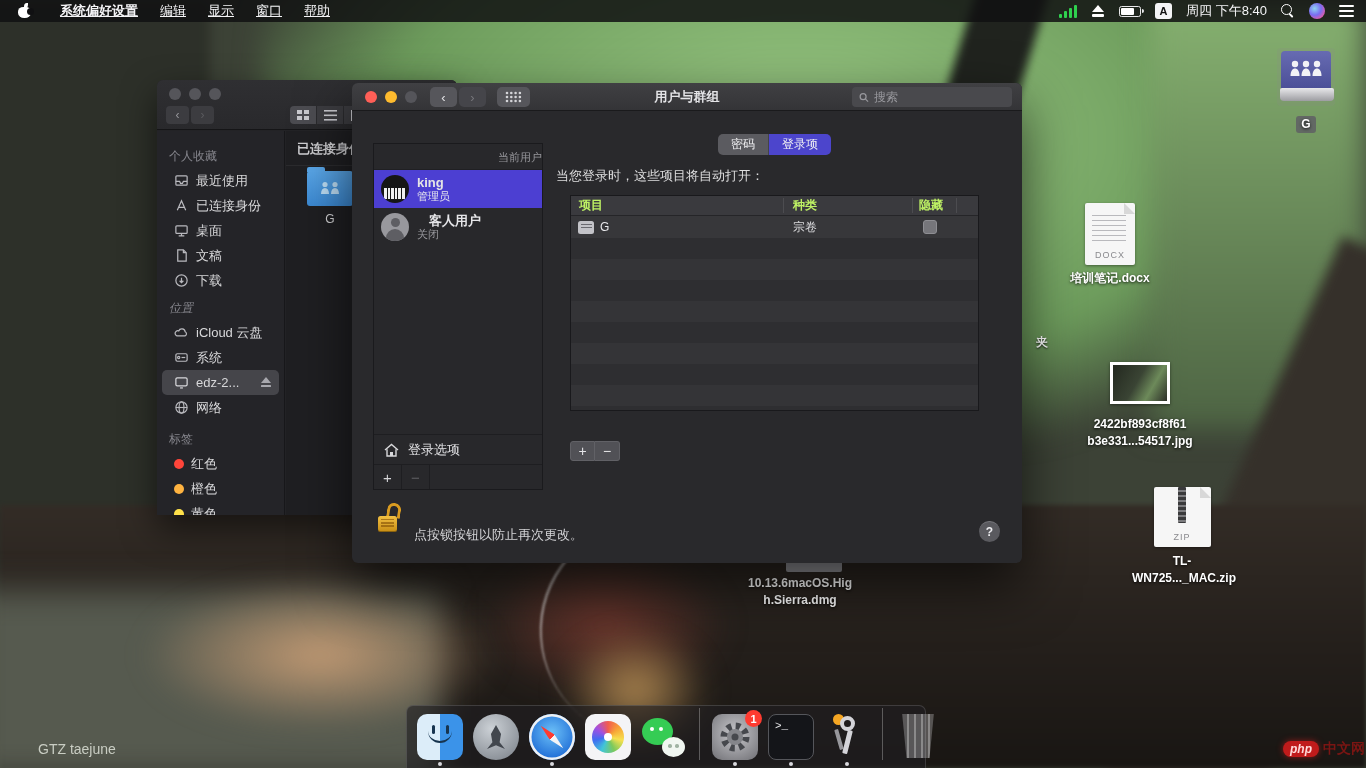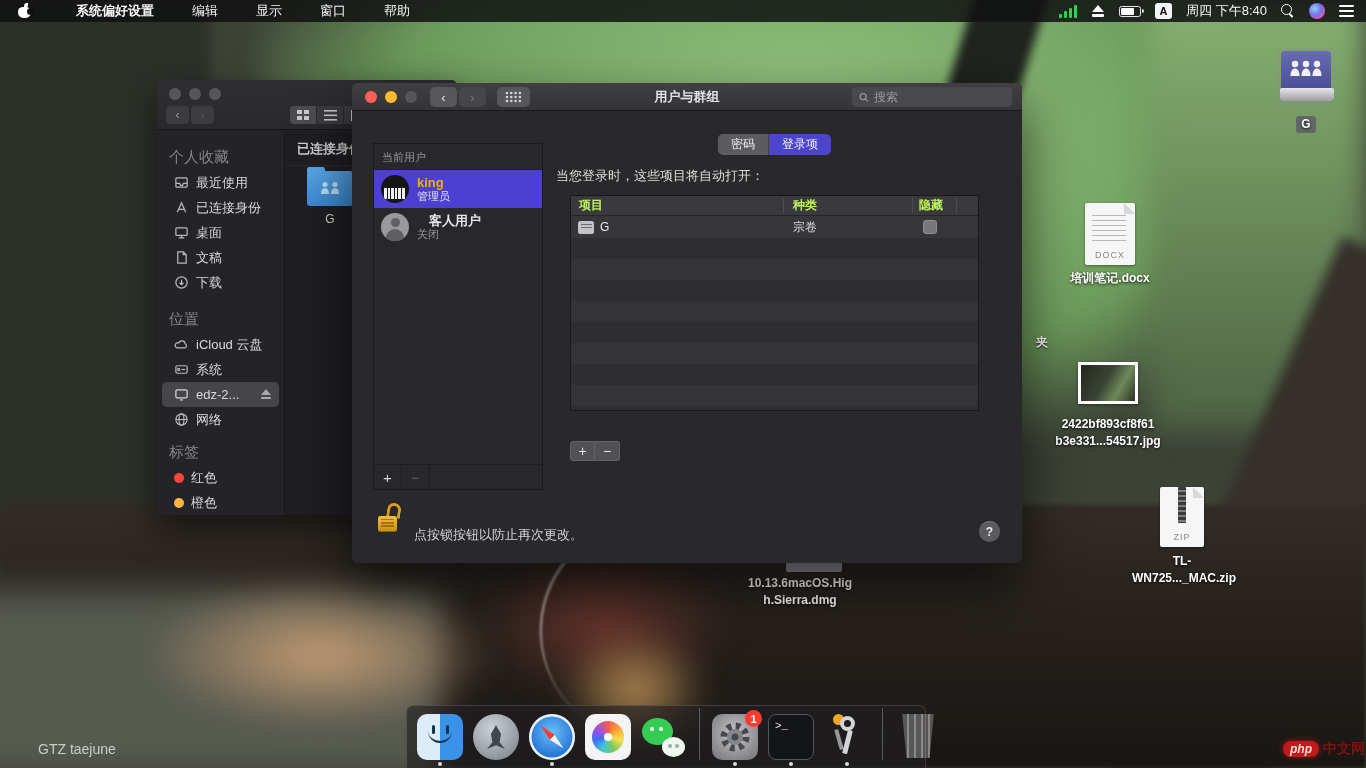--- a/index.html
+++ b/index.html
@@ -24,21 +24,21 @@
   .b-red { left:480px; top:550px; width:250px; height:150px;
     background:radial-gradient(ellipse, #6b352c 0%, rgba(60,30,25,0) 70%); }
   .b-bag { left:560px; top:630px; width:150px; height:120px;
     background:radial-gradient(ellipse, #b28a52 0%, rgba(120,90,50,0) 70%); }
   .b-cord { left:540px; top:520px; width:220px; height:220px; border-left:2px solid rgba(240,240,240,.75);
     border-radius:50%; transform:rotate(30deg); filter:blur(1px); }
 
   
   .menubar { position:absolute; top:0; left:0; right:0; height:22px; z-index:60;
     background:rgba(16,16,18,.85); display:flex; align-items:center; color:#f4f4f6; font-size:13px; }
-  .mb-left { display:flex; align-items:center; gap:16px; }
+  .mb-left { display:flex; align-items:center; gap:0;text-decoration:underline; }
   .apple { width:13px; height:14px; position:relative; margin:0 18px 0 18px; }
   .apple::before { content:""; position:absolute; left:0; top:3px; width:13px; height:11px; background:#fff; border-radius:40% 40% 48% 48%; }
   .apple::after { content:""; position:absolute; right:-3px; top:4px; width:7px; height:7px; border-radius:50%; background:rgba(16,16,18,1); }
   .apple .leaf { position:absolute; left:6px; top:-1px; width:4px; height:5px; background:#fff; border-radius:70% 0 70% 0; }
   .mb-item { padding:0 11px; line-height:22px; }
   .mb-item.app { font-weight:bold; }
   .mb-right { margin-left:auto; display:flex; align-items:center; gap:14px; padding-right:12px; }
   .sigbars { display:flex; align-items:flex-end; gap:2px; height:13px; }
   .sigbars i { display:block; width:3px; background:#2fd14e; border-radius:1px; }
   .eject { width:14px; height:12px; position:relative; }
@@ -89,21 +89,21 @@
   .f-lights { position:absolute; left:12px; top:8px; }
   .f-nav { position:absolute; left:9px; top:26px; display:flex; gap:2px; }
   .f-btn { width:23px; height:18px; background:#3c3c40; border-radius:4px; color:#97979c; font-size:12px;
     display:flex; align-items:center; justify-content:center; }
   .f-btn.dim { color:#5a5a5e; }
   .f-views { position:absolute; left:133px; top:26px; display:flex; gap:1px; }
   .f-view { width:26px; height:18px; background:#3c3c40; display:flex; align-items:center; justify-content:center; }
   .f-view.sel { background:#4c4c51; }
   .f-view:first-child { border-radius:4px 0 0 4px; } .f-view:last-child { border-radius:0 4px 4px 0; }
   .f-side { position:absolute; left:0; top:51px; bottom:0; width:128px; background:#242428; border-right:1px solid #17171a; padding-top:12px; }
-  .fs-hdr { color:#85858c; font-size:15px; padding:5px 0 3px 12px; }
+  .fs-hdr { color:#85858c; font-size:12px; padding:5px 0 3px 12px; }
   .fs-item { height:25px; display:flex; align-items:center; gap:7px; padding-left:12px; color:#d8d8da; font-size:13px; margin:0 5px; border-radius:5px; }
   .fs-item.sel { background:#45454a; }
   .fs-item svg { flex:0 0 auto; }
   .fs-eject { margin-left:auto; margin-right:7px; }
   .tagdot { width:10px; height:10px; border-radius:50%; flex:0 0 auto; }
   .f-main { position:absolute; left:129px; top:51px; right:0; bottom:0; background:#1f1f22; }
   .f-main-hdr { color:#cfcfd2; font-size:13px; font-weight:bold; padding:9px 0 7px 11px; border-bottom:1px solid #2b2b2e; white-space:nowrap; }
   .ffolder-wrap { position:absolute; left:14px; top:40px; width:60px; text-align:center; }
   .ffolder { width:46px; height:35px; margin:0 auto; background:linear-gradient(#59a6e8,#3c8ad4); border-radius:3px; position:relative;
     display:flex; align-items:center; justify-content:center; }
@@ -127,31 +127,31 @@
   .p-search input { background:transparent; border:none; outline:none; color:#e8e8ea; font-size:12px; width:100%;
     font-family:"Liberation Sans",sans-serif; }
   .p-search input::placeholder { color:#98989d; }
   .seg { position:absolute; left:366px; top:51px; display:flex; }
   .seg-btn { height:21px; padding:0 13px; font-size:12px; color:#f0f0f2; display:flex; align-items:center; background:#5b5b60; }
   .seg-btn:first-child { border-radius:5px 0 0 5px; border-right:1px solid #434347; }
   .seg-btn:last-child { border-radius:0 5px 5px 0; }
   .seg-btn.sel { background:#4c45cc; }
 
   .userlist { position:absolute; left:21px; top:60px; width:170px; height:347px; background:#28282b; border:1px solid #1a1a1d; }
-  .ul-hdr { color:#97979c; font-size:11px; padding:6px 0 4px 8px; border-bottom:1px solid #202023; }
+  .ul-hdr { color:#97979c; font-size:11px; padding:6px 0 4px 8px; border-bottom:1px solid #202023;text-align:right; }
   .u-row { height:38px; display:flex; align-items:center; gap:8px; padding-left:7px; }
   .u-row.sel { background:#4c3fd2; }
   .avatar { width:28px; height:28px; border-radius:50%; position:relative; overflow:hidden; flex:0 0 auto; }
   .avatar.piano { background:#161616; }
   .avatar.piano::after { content:""; position:absolute; left:3px; right:3px; bottom:4px; height:11px;
     background:repeating-linear-gradient(90deg,#f0f0f0 0 2.5px,#141414 2.5px 3.6px); }
   .avatar.guest { background:#98989d; }
   .avatar.guest::before { content:""; position:absolute; left:9.5px; top:5px; width:9px; height:9px; border-radius:50%; background:#5e5e63; }
   .avatar.guest::after { content:""; position:absolute; left:5px; top:16px; width:18px; height:12px; border-radius:9px 9px 0 0; background:#5e5e63; }
-  .u-name { font-size:13px; font-weight:bold; color:#eab308; line-height:15px; }
+  .u-name { font-size:13px; font-weight:bold; color:#e5e5e5; line-height:15px; }
   .u-sub { font-size:11px; color:#e4e4ee; line-height:13px; }
   .u-row.plain .u-name { color:#e6e6e9;margin-left:12px; }
   .u-row.plain .u-sub { color:#9a9a9f; }
   .login-opt { position:absolute; left:0; right:0; bottom:25px; height:30px; border-top:1px solid #1e1e21;
     display:flex; align-items:center; gap:8px; padding-left:9px; color:#e2e2e5; font-size:13px; }
   .pm-row { position:absolute; left:0; right:0; bottom:0; height:25px; border-top:1px solid #1e1e21; display:flex; }
   .pm-btn { width:28px; height:100%; border-right:1px solid #1e1e21; color:#d5d5d8; font-size:15px;
     display:flex; align-items:center; justify-content:center; }
   .pm-btn.dim { color:#5f5f64; }
 
@@ -282,30 +282,30 @@
 
 <div class="dicon" style="left:1060px; top:203px; width:100px;">
   <div class="sheet" style="width:50px; height:62px;">
     <div class="fold"></div>
     <div class="lines"></div>
     <div class="ext">DOCX</div>
   </div>
   <div class="dlabel" style="margin-top:5px;">培训笔记.docx</div>
 </div>
 
-<div class="dicon" style="left:1048px; top:362px; width:120px;">
+<div class="dicon" style="left:1080px; top:362px; width:120px;">
   <div class="photo">
       <div class="photo-inner"></div>
     </div>
   <div class="dlabel" style="margin-top:12px;">2422bf893cf8f61</div>
   <div class="dlabel">b3e331...54517.jpg</div>
 </div>
 
 <div class="dicon" style="left:1132px; top:487px; width:100px;">
-  <div class="sheet" style="width:44px; height:60px;">
+  <div class="sheet" style="width:57px; height:60px;">
     <div class="fold"></div>
     <div class="zipper"></div>
     <div class="ext">ZIP</div>
   </div>
   <div class="dlabel" style="margin-top:6px;">TL-</div>
   <div class="dlabel">WN725..._MAC.zip</div>
 </div>
 
 <div class="dmg-peek"></div>
 <div class="dicon dmg-label">
@@ -398,21 +398,21 @@
     <div class="fs-item">
       <svg width="15" height="15" viewBox="0 0 16 16">
           <g fill="none" stroke="#b9b9be" stroke-width="1.3">
             <circle cx="8" cy="8" r="6"></circle>
             <path d="M8 5v5M6 8.3L8 10.3l2-2"></path>
           </g>
         </svg>
       <span>下载</span>
     </div>
 
-    <div class="fs-hdr" style="margin-top:10px;">位置</div>
+    <div class="fs-hdr" style="margin-top:2px;font-style:italic;">位置</div>
     <div class="fs-item">
       <svg width="15" height="15" viewBox="0 0 16 16">
           <path d="M5 11.5a2.8 2.8 0 110-5.2 3.6 3.6 0 016.9.9A2.4 2.4 0 0112 11.5z" fill="none" stroke="#b9b9be" stroke-width="1.3"></path>
         </svg>
       <span>iCloud 云盘</span>
     </div>
     <div class="fs-item">
       <svg width="15" height="15" viewBox="0 0 16 16">
           <g fill="none" stroke="#b9b9be" stroke-width="1.3">
             <rect x="2" y="4" width="12" height="8" rx="1.5"></rect>
@@ -536,20 +536,30 @@
         <div class="u-sub">管理员</div>
       </div>
     </div>
     <div class="u-row plain">
       <div class="avatar guest"></div>
       <div>
         <div class="u-name">客人用户</div>
         <div class="u-sub">关闭</div>
       </div>
     </div>
+    <div class="login-opt">
+      <svg width="17" height="16" viewBox="0 0 17 16">
+        <g fill="none" stroke="#d8d8db" stroke-width="1.4">
+            <path d="M2 8l6.5-5.5L15 8"></path>
+            <path d="M4 7.2V14h9V7.2"></path>
+            <rect x="7" y="10" width="3" height="4" fill="#d8d8db" stroke="none"></rect>
+          </g>
+      </svg>
+      <span>登录选项</span>
+    </div>
     <div class="pm-row">
       <div class="pm-btn">+</div>
       <div class="pm-btn dim">−</div>
     </div>
   </div>
 
   <div class="intro">当您登录时，这些项目将自动打开：</div>
 
   <div class="ltable">
     <div class="lt-head">

